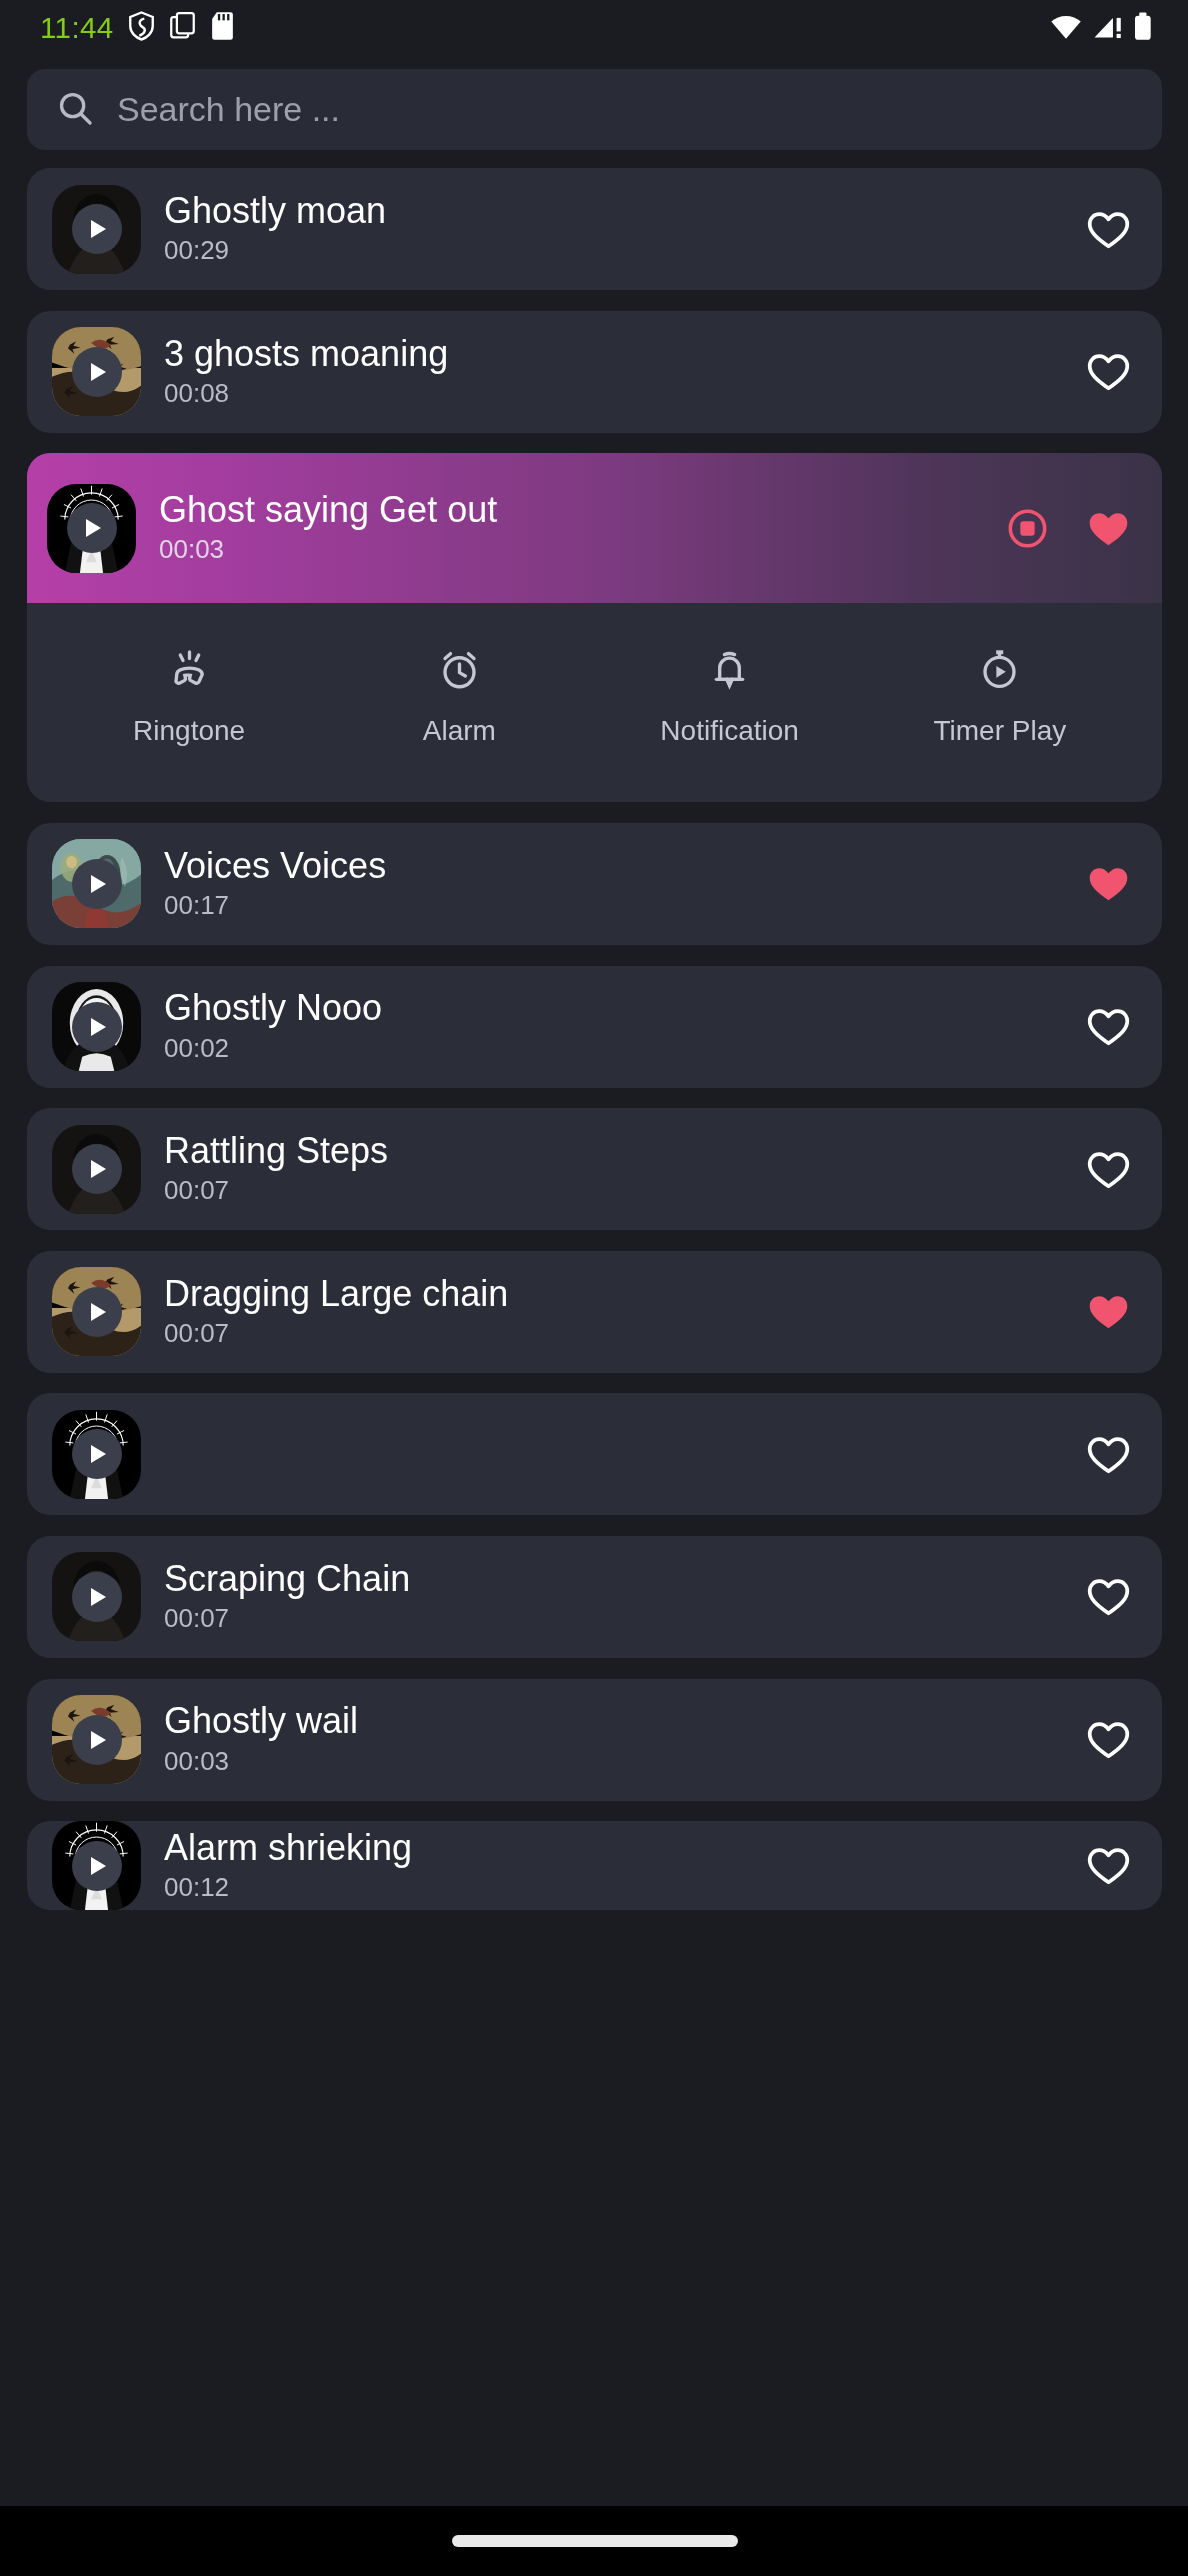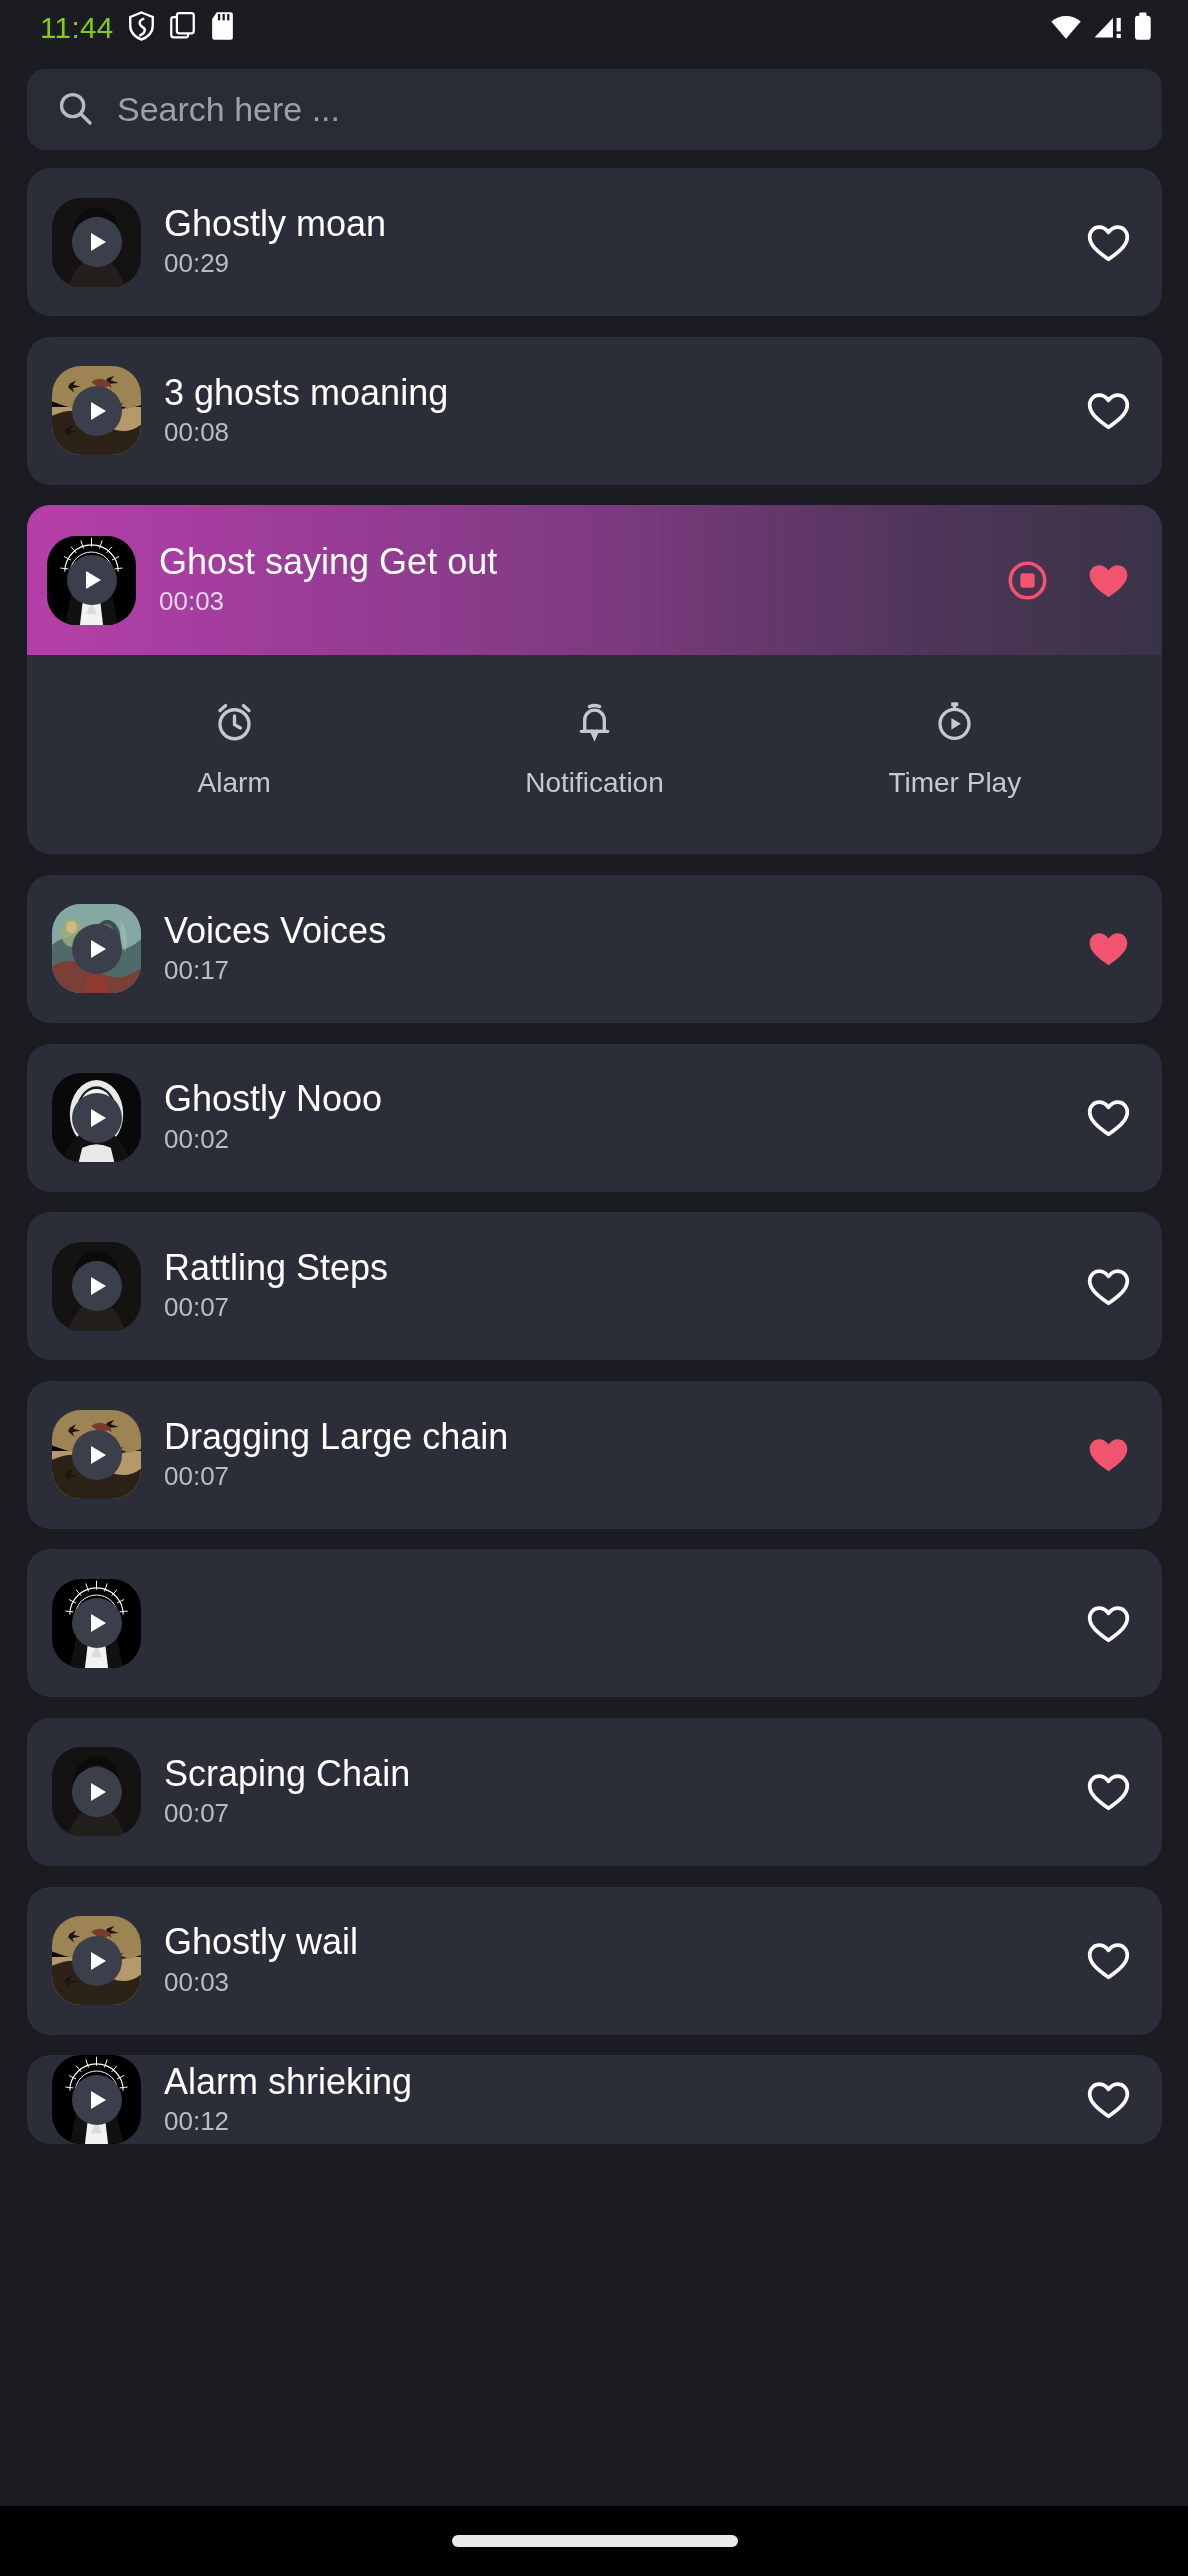--- a/index.html
+++ b/index.html
@@ -44,21 +44,21 @@
     flex:1; background:transparent; border:0; outline:0;
     color:#d8d9de; font-size:34px;
     font-family:"Liberation Sans", sans-serif;
   }
   .search-input::placeholder{ color:#9da0ab; }
 
   
   .list{ flex:1; overflow:hidden; padding:0 27px; }
   .card{
     position:relative;
-    height:148px;
+    height:122px;
     margin-bottom:20.6px;
     border-radius:23px;
     background:#2b2e38;
     display:flex; align-items:center;
     padding:0 30px 0 25px;
     overflow:hidden;
   }
   .card.first{ margin-top:7.2px; }
 
   
@@ -303,20 +303,29 @@
           <span>
             <svg class="heart" viewBox="0 0 24 24">
               <path d="M12 20.6 C6 16.4 2.4 13.2 2.4 9.2 C2.4 6.3 4.6 4.2 7.3 4.2 C9 4.2 10.7 5.1 12 6.8 C13.3 5.1 15 4.2 16.7 4.2 C19.4 4.2 21.6 6.3 21.6 9.2 C21.6 13.2 18 16.4 12 20.6 Z" fill="#f0546e"></path>
             </svg>
           </span>
         </div>
       </div>
       <div class="actions">
         <div class="act">
           <span><svg width="47" height="47" viewBox="0 0 24 24" fill="none" stroke="#c5c8d2" stroke-width="1.7" stroke-linecap="round">
+              <path d="M5.5 14.5 c0 -2 2.8 -3.2 6.5 -3.2 s6.5 1.2 6.5 3.2 l-1.6 3.6 a1.6 1.6 0 0 1 -2.2 0.7 l-2 -1.1 a1.3 1.3 0 0 1 -0.6 -1.4 l0.3 -1.3 a8 8 0 0 0 -0.8 -0.1 h-1.2 a8 8 0 0 0 -0.8 0.1 l0.3 1.3 a1.3 1.3 0 0 1 -0.6 1.4 l-2 1.1 a1.6 1.6 0 0 1 -2.2 -0.7 Z"></path>
+              <line x1="12" y1="3" x2="12" y2="6.4"></line>
+              <line x1="7.3" y1="4.6" x2="8.7" y2="7.4"></line>
+              <line x1="16.7" y1="4.6" x2="15.3" y2="7.4"></line>
+            </svg></span>
+          <span class="act-label">Ringtone</span>
+        </div>
+        <div class="act">
+          <span><svg width="47" height="47" viewBox="0 0 24 24" fill="none" stroke="#c5c8d2" stroke-width="1.7" stroke-linecap="round">
               <circle cx="12" cy="13.4" r="7.4"></circle>
               <polyline points="12,9.2 12,13.6 15,15.3"></polyline>
               <path d="M4.6 6.4 L7.4 3.9"></path>
               <path d="M19.4 6.4 L16.6 3.9"></path>
             </svg></span>
           <span class="act-label">Alarm</span>
         </div>
         <div class="act">
           <span><svg width="47" height="47" viewBox="0 0 24 24" fill="none" stroke="#c5c8d2" stroke-width="1.7" stroke-linecap="round">
               <path d="M7 17 V11.2 a5 5 0 0 1 10 0 V17 Z"></path>

